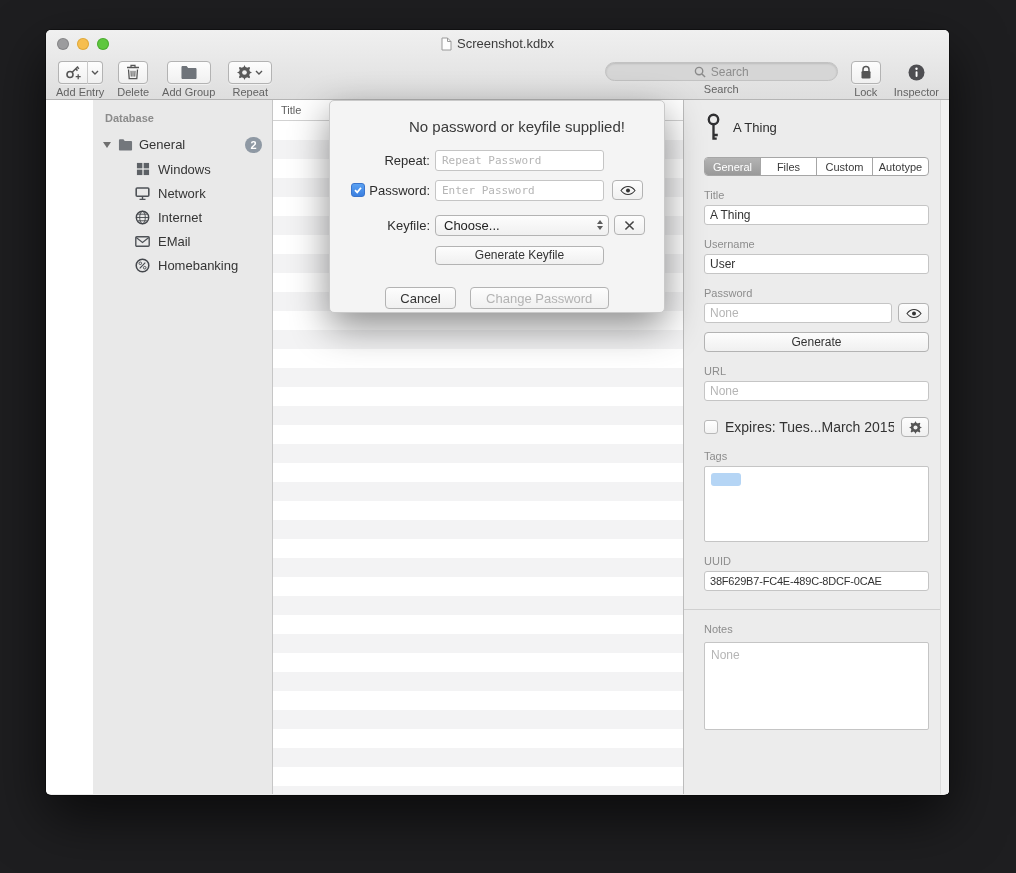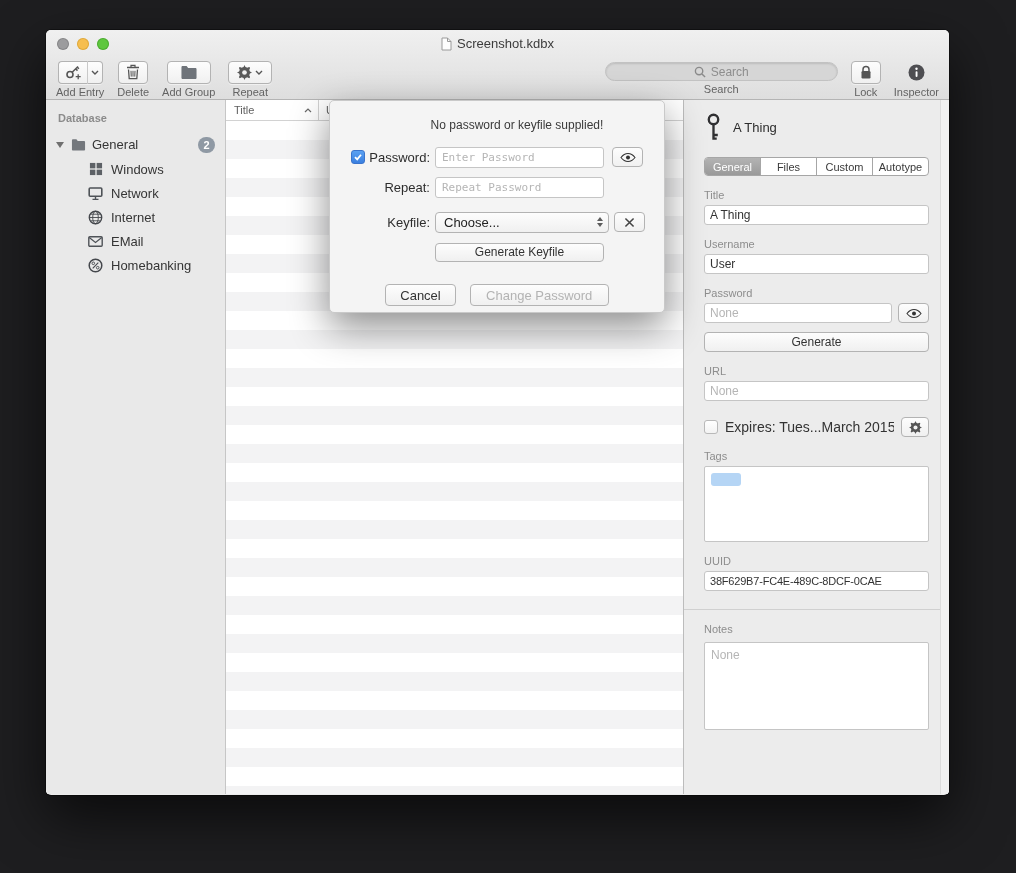--- a/index.html
+++ b/index.html
@@ -59,21 +59,21 @@
     box-shadow:inset 0 1px 2px rgba(0,0,0,.12);
     display:flex; align-items:center; justify-content:center; gap:5px;
     color:#8d8d8d; font-size:12px; cursor:text;
   }
 
   
   .content { display:flex; height:694px; background:#fff; }
 
   .sidebar {
     width:180px; background:#e9e9e9; border-right:1px solid #c6c6c6;
-    flex:none; padding-top:8px;
+    flex:none; padding-top:8px;margin-left:47px;
   }
   .side-header { margin:4px 0 8px 12px; font-size:11px; font-weight:bold; color:#8b8b8b; }
   .group-row { display:flex; align-items:center; height:25px; padding:0 10px 0 10px; gap:6px;
     font-size:13px; color:#353535; cursor:default; }
   .disclosure { width:0; height:0; border-left:4.5px solid transparent;
     border-right:4.5px solid transparent; border-top:6px solid #6f6f6f; margin-right:1px; }
   .badge { margin-left:auto; background:#8f99a4; color:#fff; font-size:11px; font-weight:bold;
     line-height:16px; min-width:17px; text-align:center; border-radius:9px; padding:0 4px; }
   .side-item { display:flex; align-items:center; height:24px; padding-left:42px; gap:8px;
     font-size:13px; color:#353535; cursor:default; }
@@ -130,21 +130,21 @@
     border-radius:2px; resize:none; font-size:12px; padding:5px 6px;
     font-family:"Liberation Sans", sans-serif; color:#333; }
 
   
   .dialog {
     position:absolute; left:283px; top:70px; width:336px; height:213px;
     background:#f4f4f4; border:1px solid #c9c9c9; border-radius:5px;
     box-shadow:0 14px 38px rgba(0,0,0,.45);
     padding-top:17px; font-size:12px; color:#2d2d2d;
   }
-  .dialog-msg { text-align:center; font-size:12px; color:#3a3a3a; margin-bottom:14px;padding-left:40px; }
+  .dialog-msg { text-align:center; font-size:15px; color:#3a3a3a; margin-bottom:14px;padding-left:40px; }
   .drow { display:flex; align-items:center; margin:0 20px 8px 20px; height:22px; gap:0; }
   .drow.spaced { margin-top:13px; }
   .dlabel { width:85px; display:flex; align-items:center; justify-content:flex-end; gap:4px;
     padding-right:5px; flex:none; font-size:13px; color:#2d2d2d; }
   .dfield { width:169px; height:21px; border:1px solid #c5c5c5; border-radius:3px; background:#fff;
     padding:0 6px; flex:none; font-family:"DejaVu Sans Mono", monospace; font-size:11px; }
   .d-gap { width:8px; flex:none; }
   .popup { width:174px; height:21px; background:linear-gradient(#fdfdfd,#f0f0f0);
     border:1px solid #b3b3b3; border-radius:4px; display:flex; align-items:center;
     padding:0 4px 0 8px; font-size:13px; color:#222; flex:none; cursor:default;justify-content:center; }
@@ -473,45 +473,45 @@
         <textarea class="notes-box" placeholder="None" style=""></textarea>
 
         <div class="scroll-track"></div>
       </aside>
     </div>
 
     <div class="dialog">
       <div class="dialog-msg">No password or keyfile supplied!</div>
 
       <div class="drow">
+        <span class="dlabel">Repeat:</span>
+        <input class="dfield" placeholder="Repeat Password" style="">
+      </div>
+
+      <div class="drow">
         <span class="dlabel">
           <span class="cb checked">
             <svg width="10" height="10" viewBox="0 0 10 10">
                 <path d="M2 5.2 L4.2 7.4 L8 2.8" fill="none" stroke="#fff" stroke-width="1.8"></path>
               </svg>
           </span>
           <span>Password:</span>
         </span>
         <input class="dfield" placeholder="Enter Password" style="">
         <span class="d-gap"></span>
         <button class="sq-btn">
           <span class="icon">
             <svg width="16" height="11" viewBox="0 0 24 16">
                 <path d="M12 2 C6.5 2 3 6 1.5 8 C3 10 6.5 14 12 14 C17.5 14 21 10 22.5 8 C21 6 17.5 2 12 2 Z" fill="none" stroke="#333" stroke-width="1.6"></path>
                 <circle cx="12" cy="8" r="3" fill="#333"></circle>
               </svg>
           </span>
         </button>
       </div>
 
-      <div class="drow">
-        <span class="dlabel">Repeat:</span>
-        <input class="dfield" placeholder="Repeat Password" style="">
-      </div>
-
       <div class="drow spaced">
         <span class="dlabel">Keyfile:</span>
         <div class="popup">
           <span class="pop-text">Choose...</span>
           <span class="stepper">
             <span class="tri-up"></span>
               <span class="tri-down"></span>
           </span>
         </div>
         <span class="d-gap" style="width:5px;"></span>

